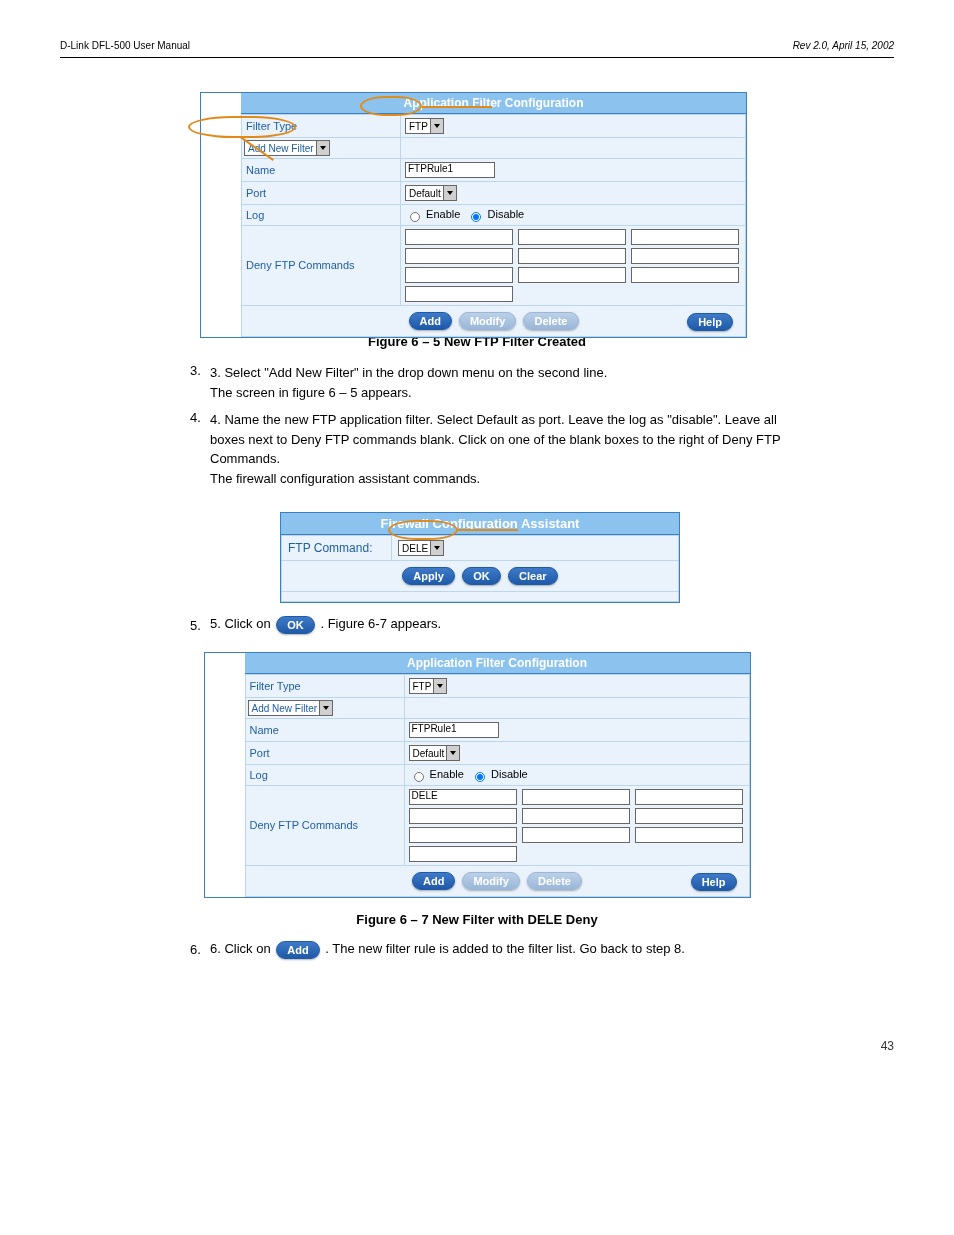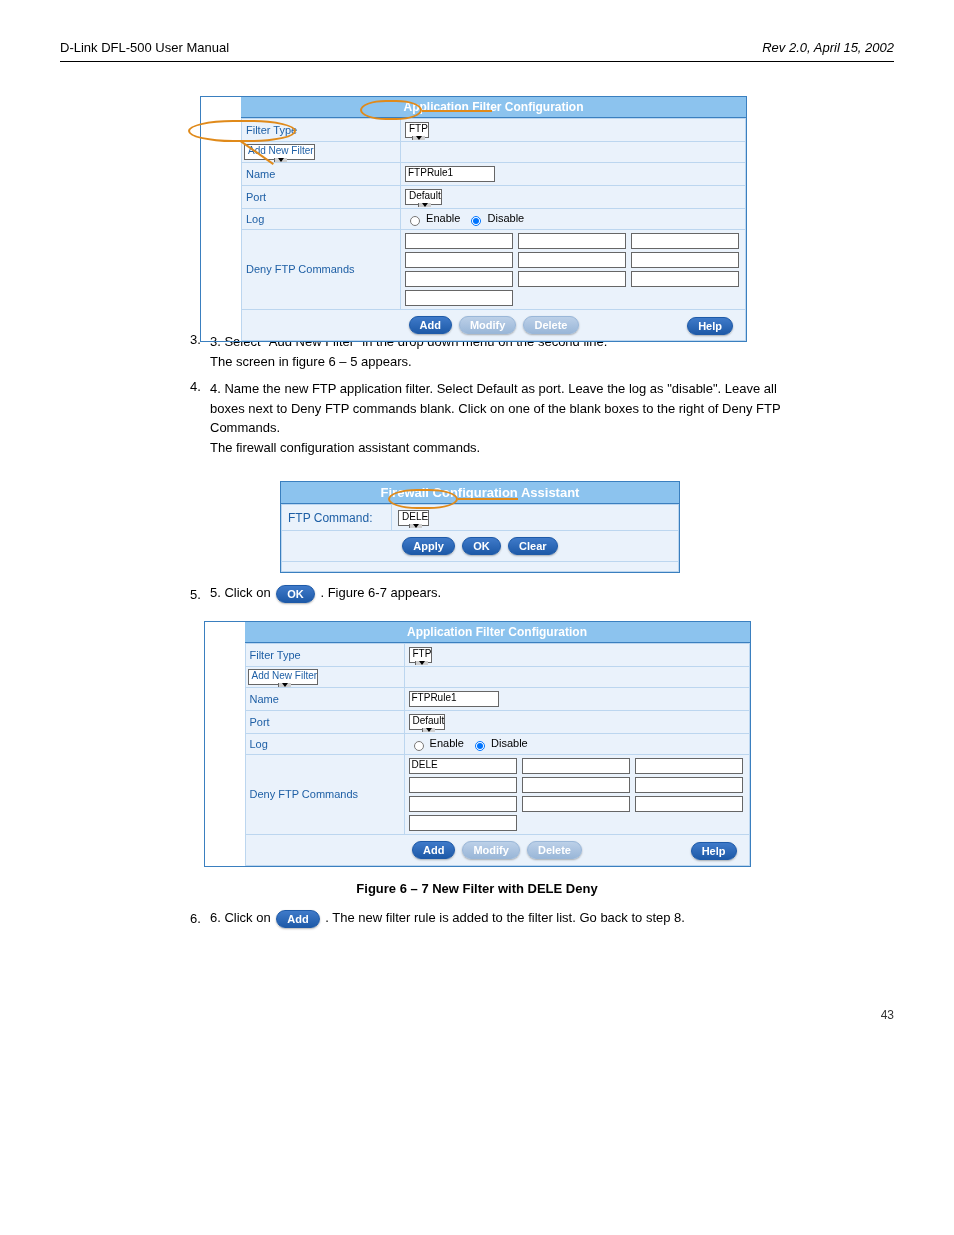--- a/index.html
+++ b/index.html
@@ -15,21 +15,21 @@
   .page {
     padding: 40px 60px;
   }
   .header-row {
     display: flex;
     justify-content: space-between;
     align-items: center;
     border-bottom: 1px solid #000;
     padding-bottom: 6px;
     margin-bottom: 20px;
-    font-size: 13px;
+    font-size: 10px;
   }
   .header-right { font-style: italic; }
   .panel {
     border: 1px solid #3a7fbf;
     width: 547px;
     margin: 14px auto;
     font-size: 11px;
     padding-left: 40px;
   }
   .panel-title {
@@ -65,21 +65,20 @@
     right: 10px;
     top: 7px;
   }
   .select, .text-input {
     font-family: Verdana, Arial, sans-serif;
     font-size: 10px;
     border: 1px solid #666;
     background: #fff;
     padding: 0 2px;
     height: 16px;
-    flex-direction: column;
   }
   .select {
     display: inline-flex;
     align-items: center;
     gap: 2px;
     padding: 0 0 0 3px;
   }
   .select .arrow-box {
     width: 13px;
     height: 14px;
@@ -261,20 +260,21 @@
     </div>
 
     <span class="circle-ann" style="left:300px; top:18px; width:62px; height:20px;"></span>
     <span class="line-ann" style="left:362px; top:28px; width:70px;"></span>
     <span class="ann-label" style="left:436px; top:22px; color:transparent;">Select FTP</span>
 
     <span class="circle-ann" style="left:128px; top:38px; width:108px; height:22px;"></span>
     <span class="diag-ann" style="left:180px; top:60px; height:40px; transform:rotate(-55deg);"></span>
   </div>
 
+  <div class="caption">Figure 6 – 5 New FTP Filter Created</div>
 
   <div style="display:flex; margin:0 100px 0 130px;">
     <div style="width:20px; font-size:13px;">3.</div>
     <div style="flex:1; font-size:13px; line-height:1.5;">
       <span>3. Select "Add New Filter" in the drop down menu on the second line.</span><br>
       <span>The screen in figure 6 – 5 appears.</span>
     </div>
   </div>
 
   <div style="display:flex; margin:8px 100px 0 130px;">

